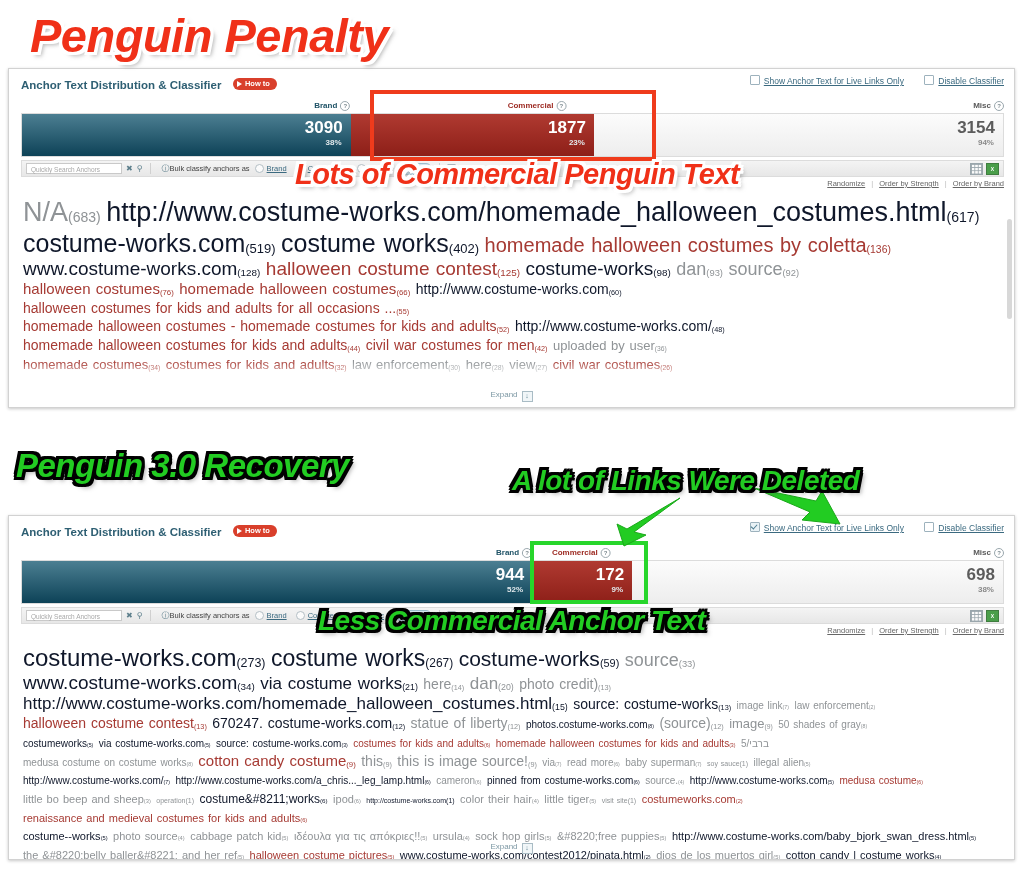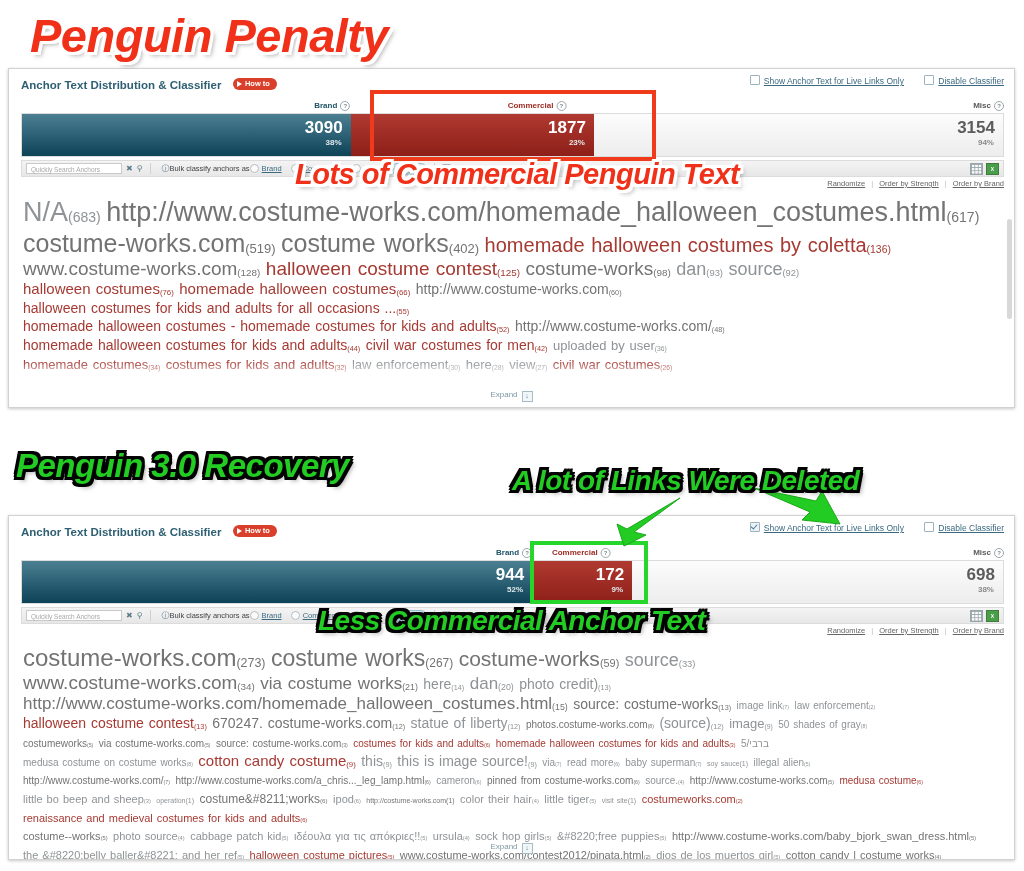--- a/index.html
+++ b/index.html
@@ -149,21 +149,21 @@
     font-size:7.5px;color:#3b6a80;
     padding:0 4px;box-sizing:border-box;
   }
   .search-box{
     width:96px;height:11px;background:#fff;border:1px solid #c9c9c9;
     font-size:6.5px;color:#a8a8a8;line-height:11px;padding-left:4px;
     box-sizing:border-box;
   }
   .tb-ico{ margin-left:4px;color:#5d7f8c;font-size:8px;}
   .tb-sep{ display:inline-block;width:1px;height:11px;background:#d0d0d0;margin:0 7px;}
-  .tb-txt{ color:#444;}
+  .tb-txt{ color:#444;margin-right:5px;}
   .radio{
     display:inline-block;width:7px;height:7px;border-radius:50%;
     border:1px solid #b4bfc5;background:#fbfbfb;vertical-align:-1px;margin-right:3px;
   }
   .toolbar a{color:#3b6a80;text-decoration:underline;margin-right:9px;cursor:pointer;}
   .apply-btn{
     background:linear-gradient(#d7e8f1,#bcd8e6);
     border:1px solid #9dbdcd;border-radius:8px;
     color:#2b6076;font-weight:bold;font-size:7px;
     padding:1.5px 7px;margin-left:3px;cursor:pointer;
@@ -192,21 +192,21 @@
   .order-row .sep{margin:0 6px;color:#bbb;}
 
   
   .cloud{
     padding:6px 14px 0 14px;
     line-height:1.17;
     word-spacing:1px;
   }
   .cloud .w{ white-space:nowrap; }
   .cloud .cnt{ font-size:.52em; vertical-align:-0.08em; }
-  .c-brand{ color:#737373; }
+  .c-brand{ color:#0f172a; }
   .c-comm{ color:#a63a33; }
   .c-misc{ color:#8f9396; }
 
   .fade{
     position:absolute;left:1px;right:1px;height:26px;
     background:linear-gradient(rgba(255,255,255,0),#fff 78%);
   }
   .expand-row{
     position:absolute;left:0;right:0;bottom:5px;
     text-align:center;font-size:8px;color:#7d98a4;

